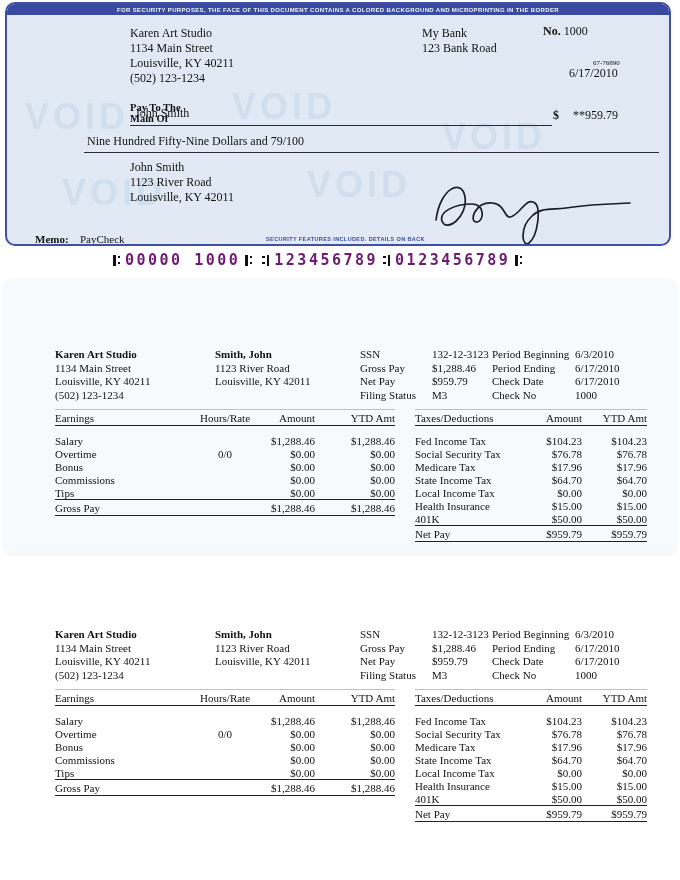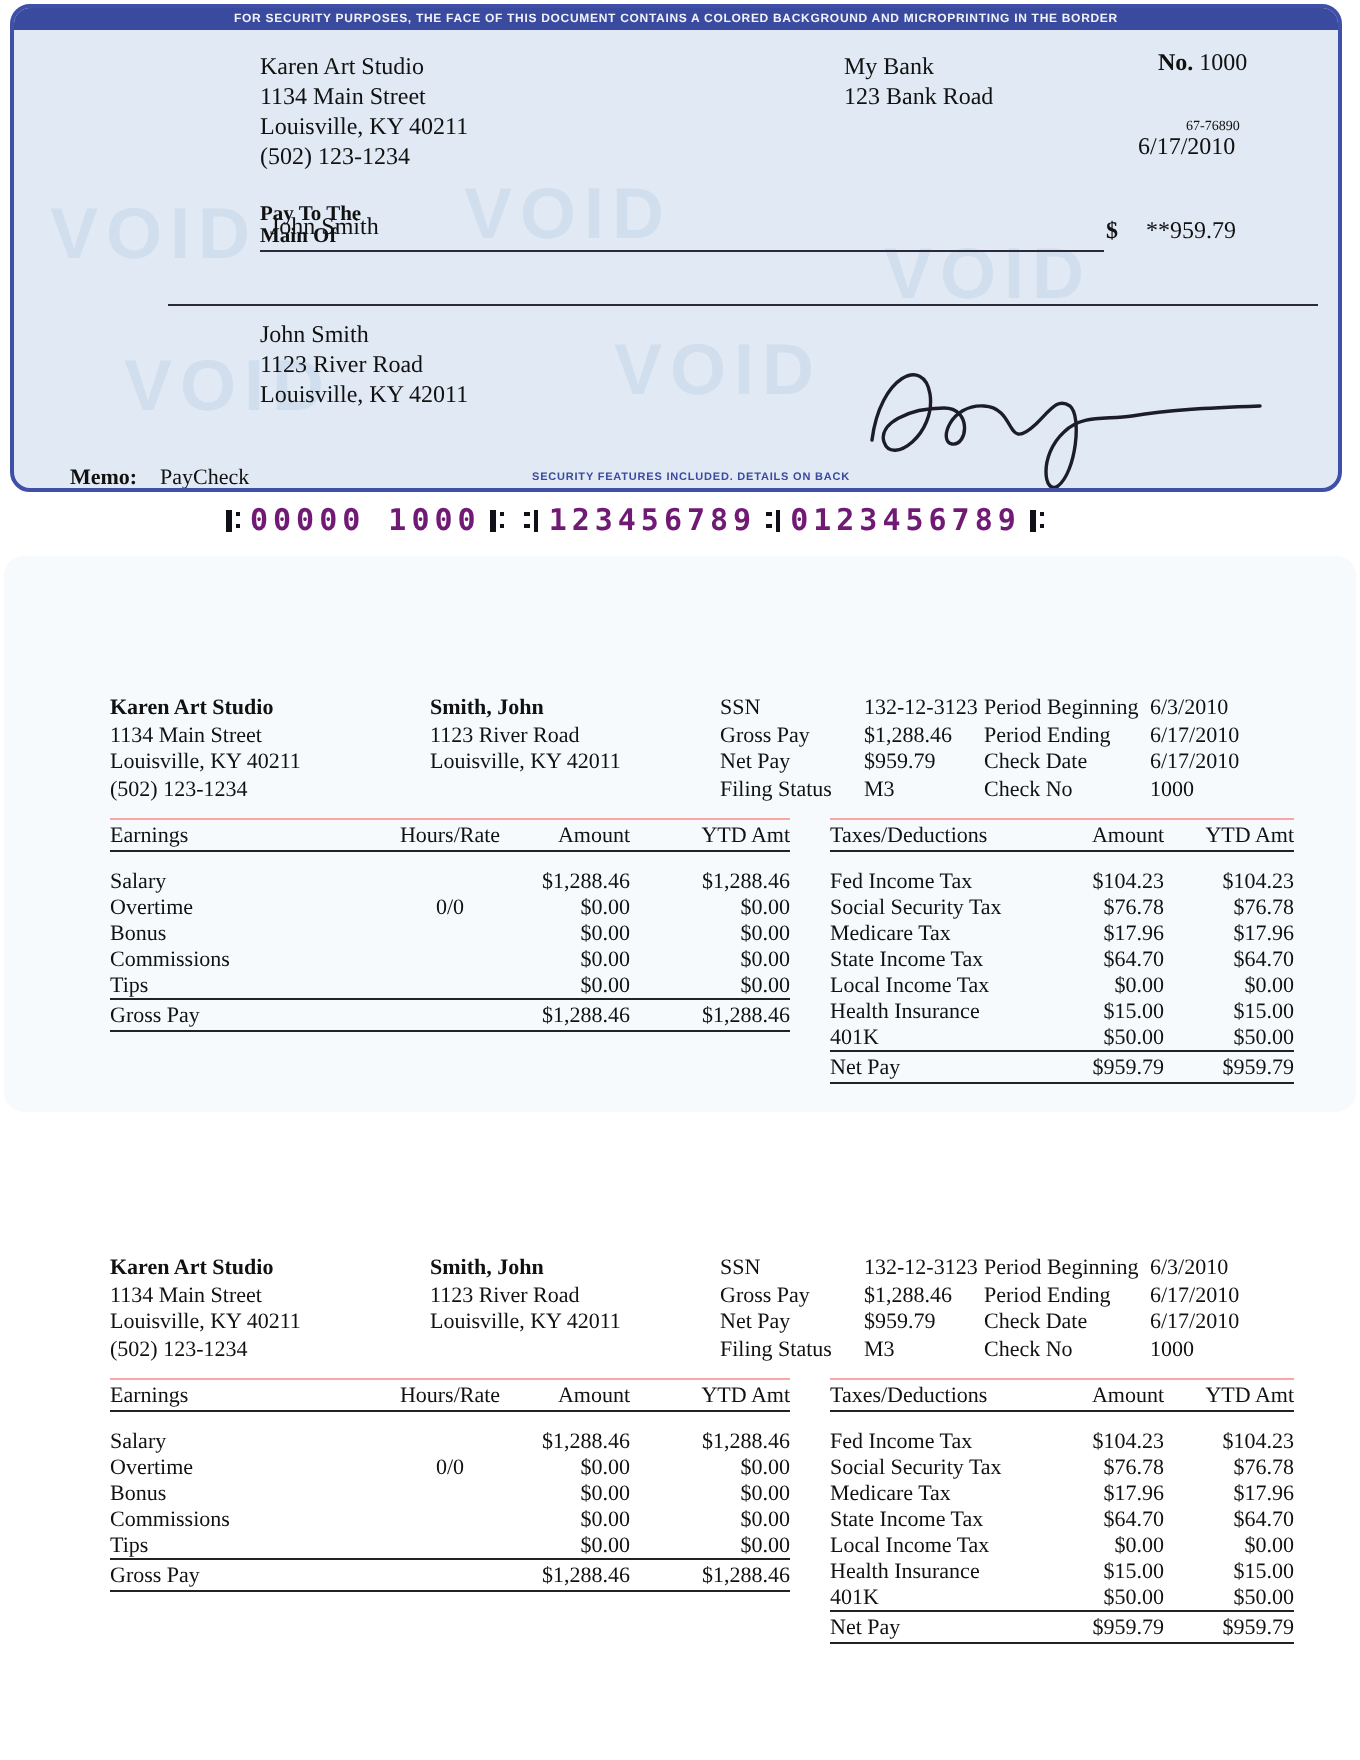--- a/index.html
+++ b/index.html
@@ -73,36 +73,37 @@
       <div>1134 Main Street</div>
       <div>Louisville, KY 40211</div>
       <div>(502) 123-1234</div>
     </div>
 
     <div class="abs line12" style="left:415px;top:22px;">
       <div>My Bank</div>
       <div>123 Bank Road</div>
     </div>
 
-    <div class="abs" style="left:572px;top:20px;font-size:12px;">
+    <div class="abs" style="left:536px;top:20px;font-size:12px;">
       <b>No.</b>
       <span>1000</span>
     </div>
     <div class="abs tiny" style="left:586px;top:55px;">67-76890</div>
     <div class="abs line12" style="left:562px;top:62px;">6/17/2010</div>
 
     <div class="abs payto" style="left:83px;top:98px;">
       <div>Pay To The</div>
       <div>Main Of</div>
     </div>
     <div class="abs" style="left:128px;top:102px;font-size:12px;">John Smith</div>
     <div class="rule" style="left:123px;top:121px;width:422px;"></div>
     <div class="abs" style="left:546px;top:104px;font-size:12px;font-weight:bold;">$</div>
     <div class="abs" style="left:566px;top:104px;font-size:12px;">**959.79</div>
 
+    <div class="abs" style="left:80px;top:130px;font-size:12px;">Nine Hundred Fifty-Nine Dollars and 79/100</div>
     <div class="rule" style="left:77px;top:148px;width:575px;"></div>
 
     <div class="abs line12" style="left:123px;top:156px;">
       <div>John Smith</div>
       <div>1123 River Road</div>
       <div>Louisville, KY 42011</div>
     </div>
 
     <svg class="sig" viewBox="0 0 240 80">
       <path d="M14,50 C18,18 40,8 43,27 C46,47 24,63 20,51 C17,42 32,34 50,34 C64,34 62,53 54,52 C47,51 53,32 70,33 C87,34 80,57 96,42 C104,34 107,29 113,33 C119,38 116,66 107,73 C100,78 97,58 110,46 C119,37 131,40 144,38 C162,35 180,34 208,33" fill="none" stroke="#1c1c2a" stroke-width="1.7" stroke-linecap="round"></path>

